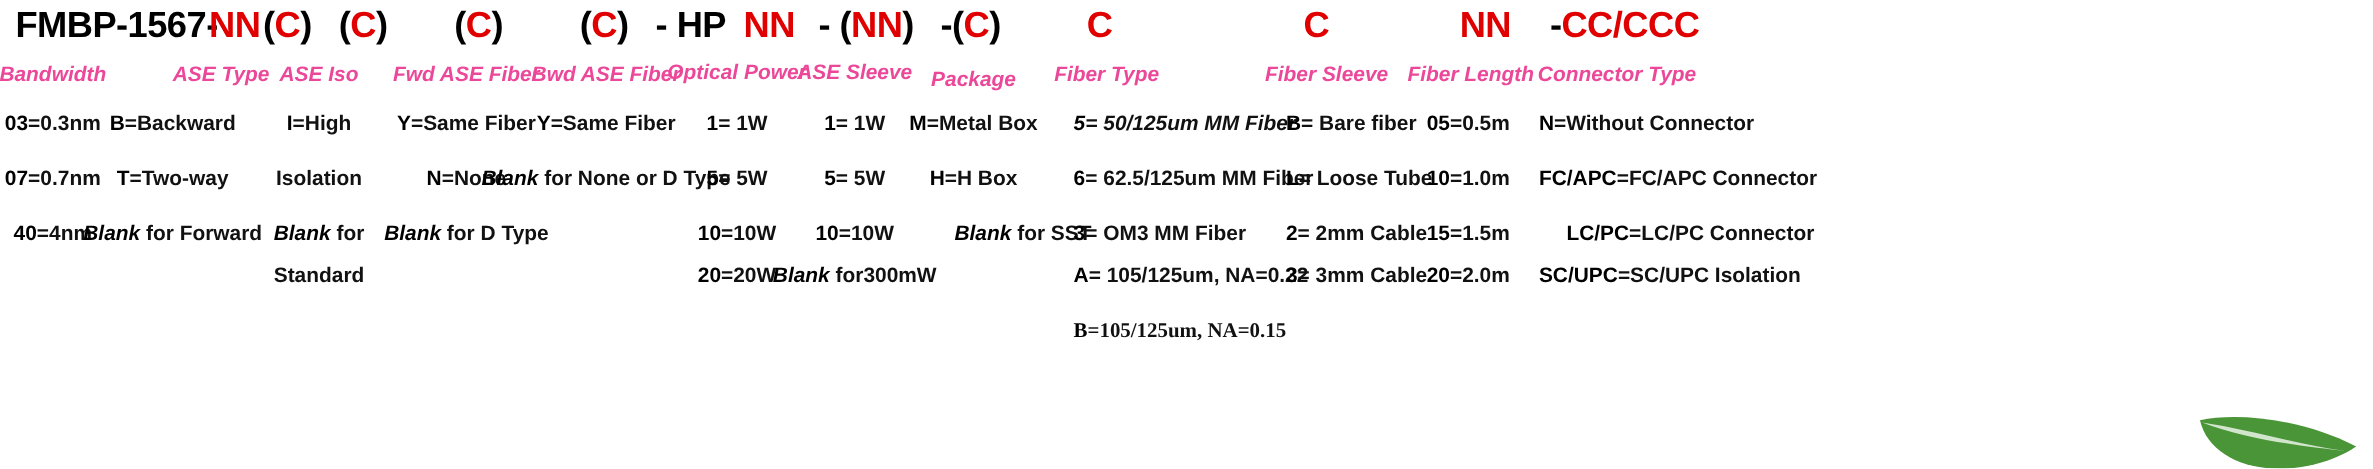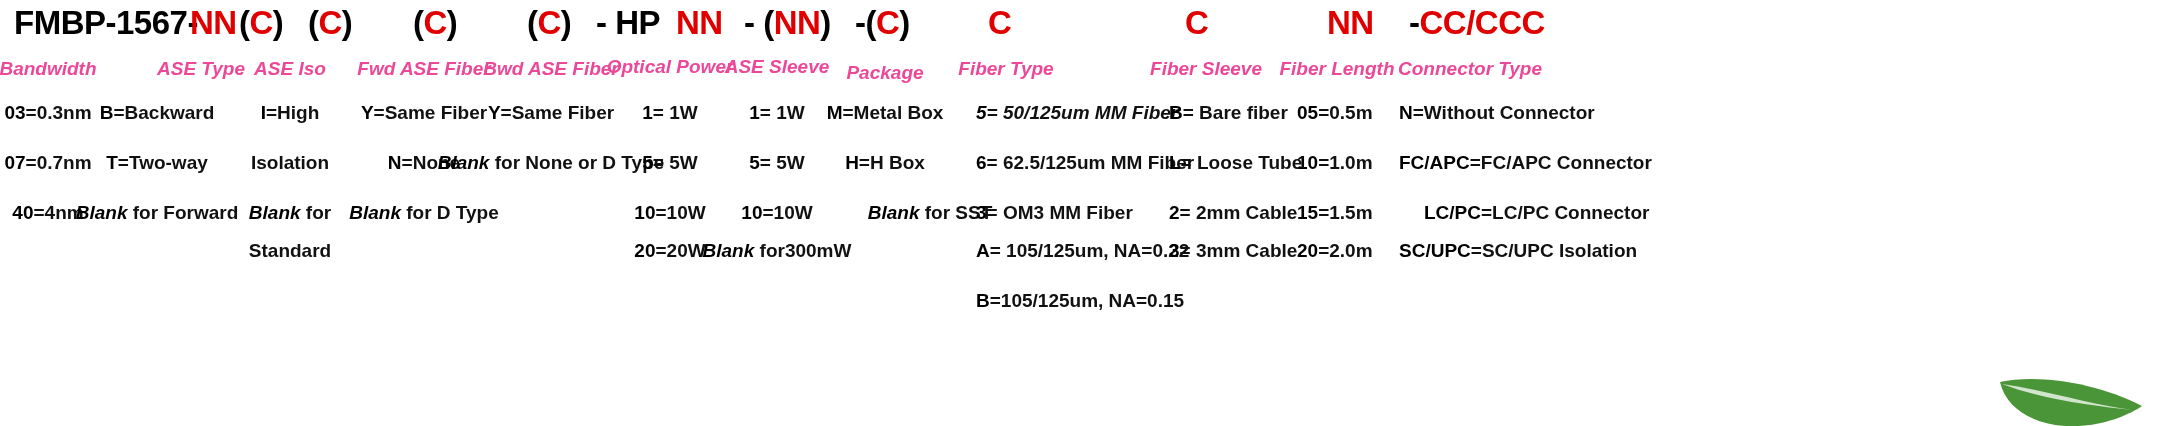--- a/index.html
+++ b/index.html
@@ -138,21 +138,21 @@
     <div class="opt center" style="left: 777px; top: 240px;"><span class="code blank">Blank</span><span class="desc"> </span><span class="desc">for300mW</span></div>
     <div class="col-head" style="left: 885px; top: 62px;">Package</div>
     <div class="opt center" style="left: 885px; top: 102px;"><span class="code">M</span><span class="desc">=</span><span class="desc">Metal Box</span></div>
     <div class="opt center" style="left: 885px; top: 152px;"><span class="code">H</span><span class="desc">=</span><span class="desc">H Box</span></div>
     <div class="opt center" style="left: 885px; top: 202px; margin-left: 45px;"><span class="code blank">Blank</span><span class="desc"> </span><span class="desc">for SST</span></div>
     <div class="col-head" style="left: 1006px; top: 58px; transform: translateX(-50%);">Fiber Type</div>
     <div class="opt left" style="left: 976px; top: 102px; font-style: italic;"><span class="code">5</span><span class="desc">=</span><span class="desc"> 50/125um MM Fiber</span></div>
     <div class="opt left" style="left: 976px; top: 152px;"><span class="code">6</span><span class="desc">=</span><span class="desc"> 62.5/125um MM Fiber</span></div>
     <div class="opt left" style="left: 976px; top: 202px;"><span class="code">3</span><span class="desc">=</span><span class="desc"> OM3 MM Fiber</span></div>
     <div class="opt left" style="left: 976px; top: 240px;"><span class="code">A</span><span class="desc">=</span><span class="desc"> 105/125um, NA=0.22</span></div>
-    <div class="opt left" style="left: 976px; top: 290px;"><span class="code">B</span><span class="desc">=</span><span class="desc">105/125um, NA=0.15</span></div>
+    <div class="opt left" style="left: 976px; top: 290px; font-family: Liberation Serif, serif;"><span class="code">B</span><span class="desc">=</span><span class="desc">105/125um, NA=0.15</span></div>
     <div class="col-head" style="left: 1206px; top: 58px; transform: translateX(-50%); text-align: center;">Fiber Sleeve</div>
     <div class="opt left" style="left: 1169px; top: 102px;"><span class="code">B</span><span class="desc">=</span><span class="desc"> Bare fiber</span></div>
     <div class="opt left" style="left: 1169px; top: 152px;"><span class="code">L</span><span class="desc">=</span><span class="desc"> Loose Tube</span></div>
     <div class="opt left" style="left: 1169px; top: 202px;"><span class="code">2</span><span class="desc">=</span><span class="desc"> 2mm Cable</span></div>
     <div class="opt left" style="left: 1169px; top: 240px;"><span class="code">3</span><span class="desc">=</span><span class="desc"> 3mm Cable</span></div>
     <div class="col-head" style="left: 1337px; top: 58px; transform: translateX(-50%);">Fiber Length</div>
     <div class="opt left" style="left: 1297px; top: 102px;"><span class="code">05</span><span class="desc">=</span><span class="desc">0.5m</span></div>
     <div class="opt left" style="left: 1297px; top: 152px;"><span class="code">10</span><span class="desc">=</span><span class="desc">1.0m</span></div>
     <div class="opt left" style="left: 1297px; top: 202px;"><span class="code">15</span><span class="desc">=</span><span class="desc">1.5m</span></div>
     <div class="opt left" style="left: 1297px; top: 240px;"><span class="code">20</span><span class="desc">=</span><span class="desc">2.0m</span></div>

